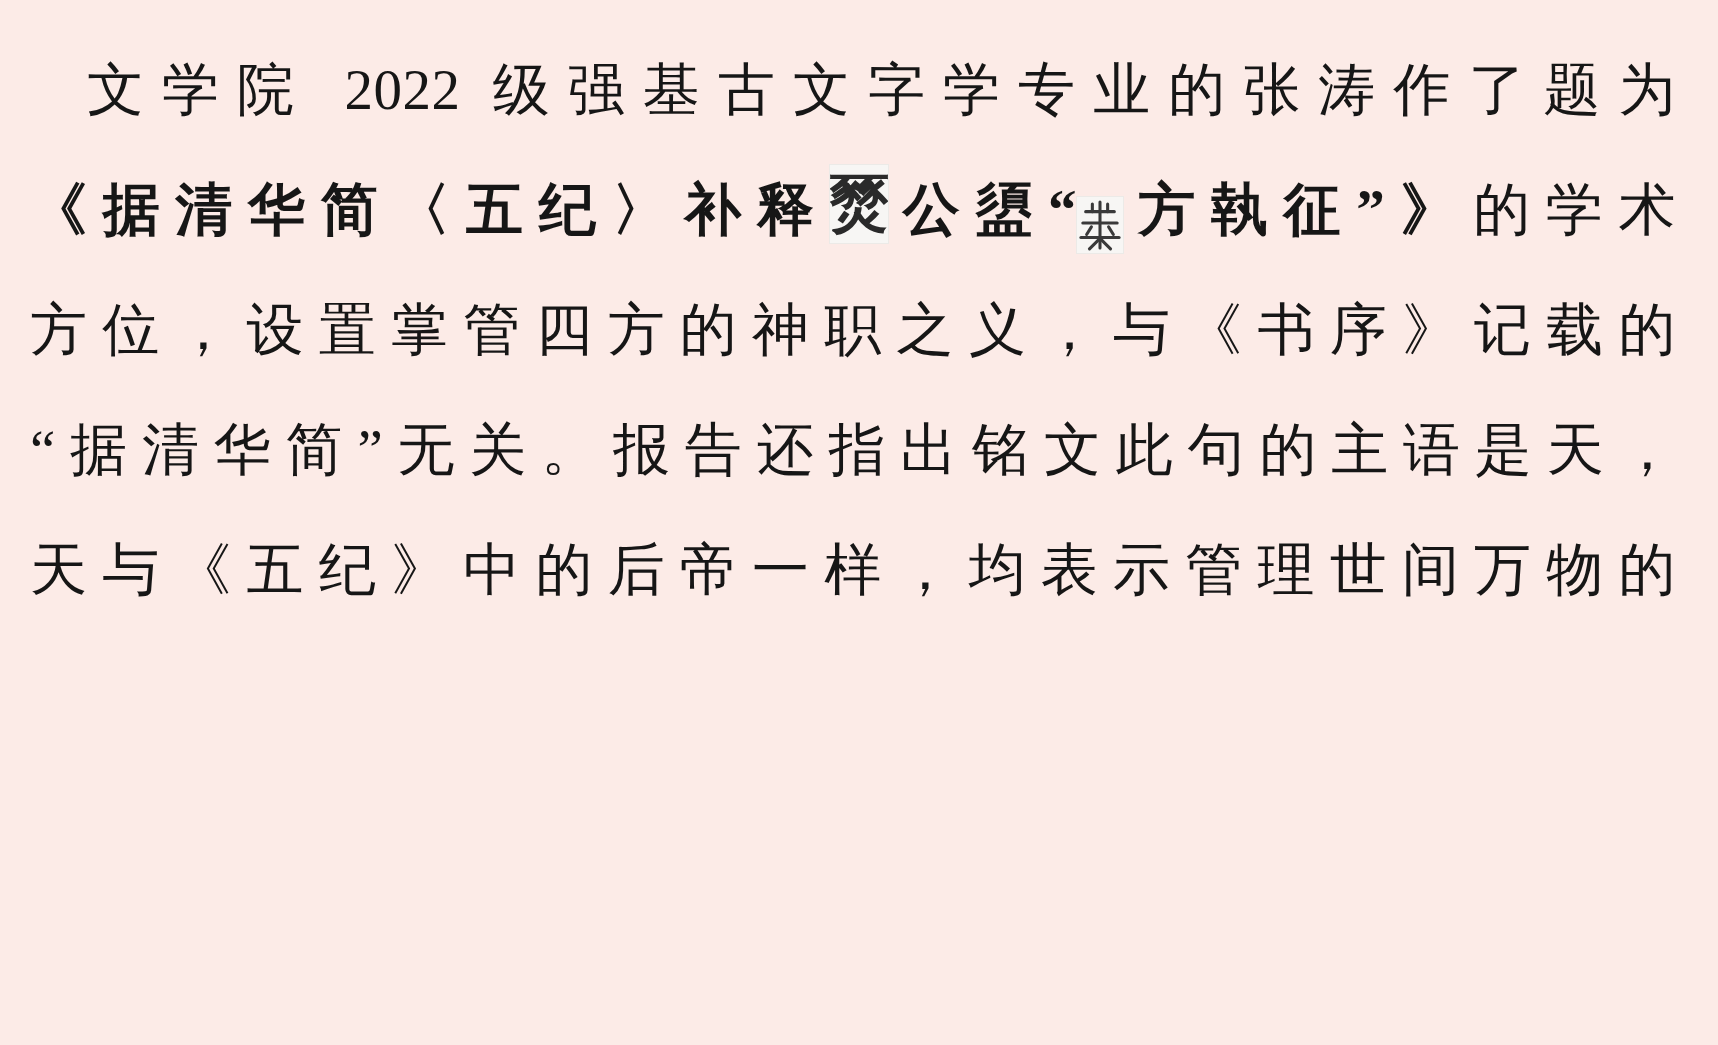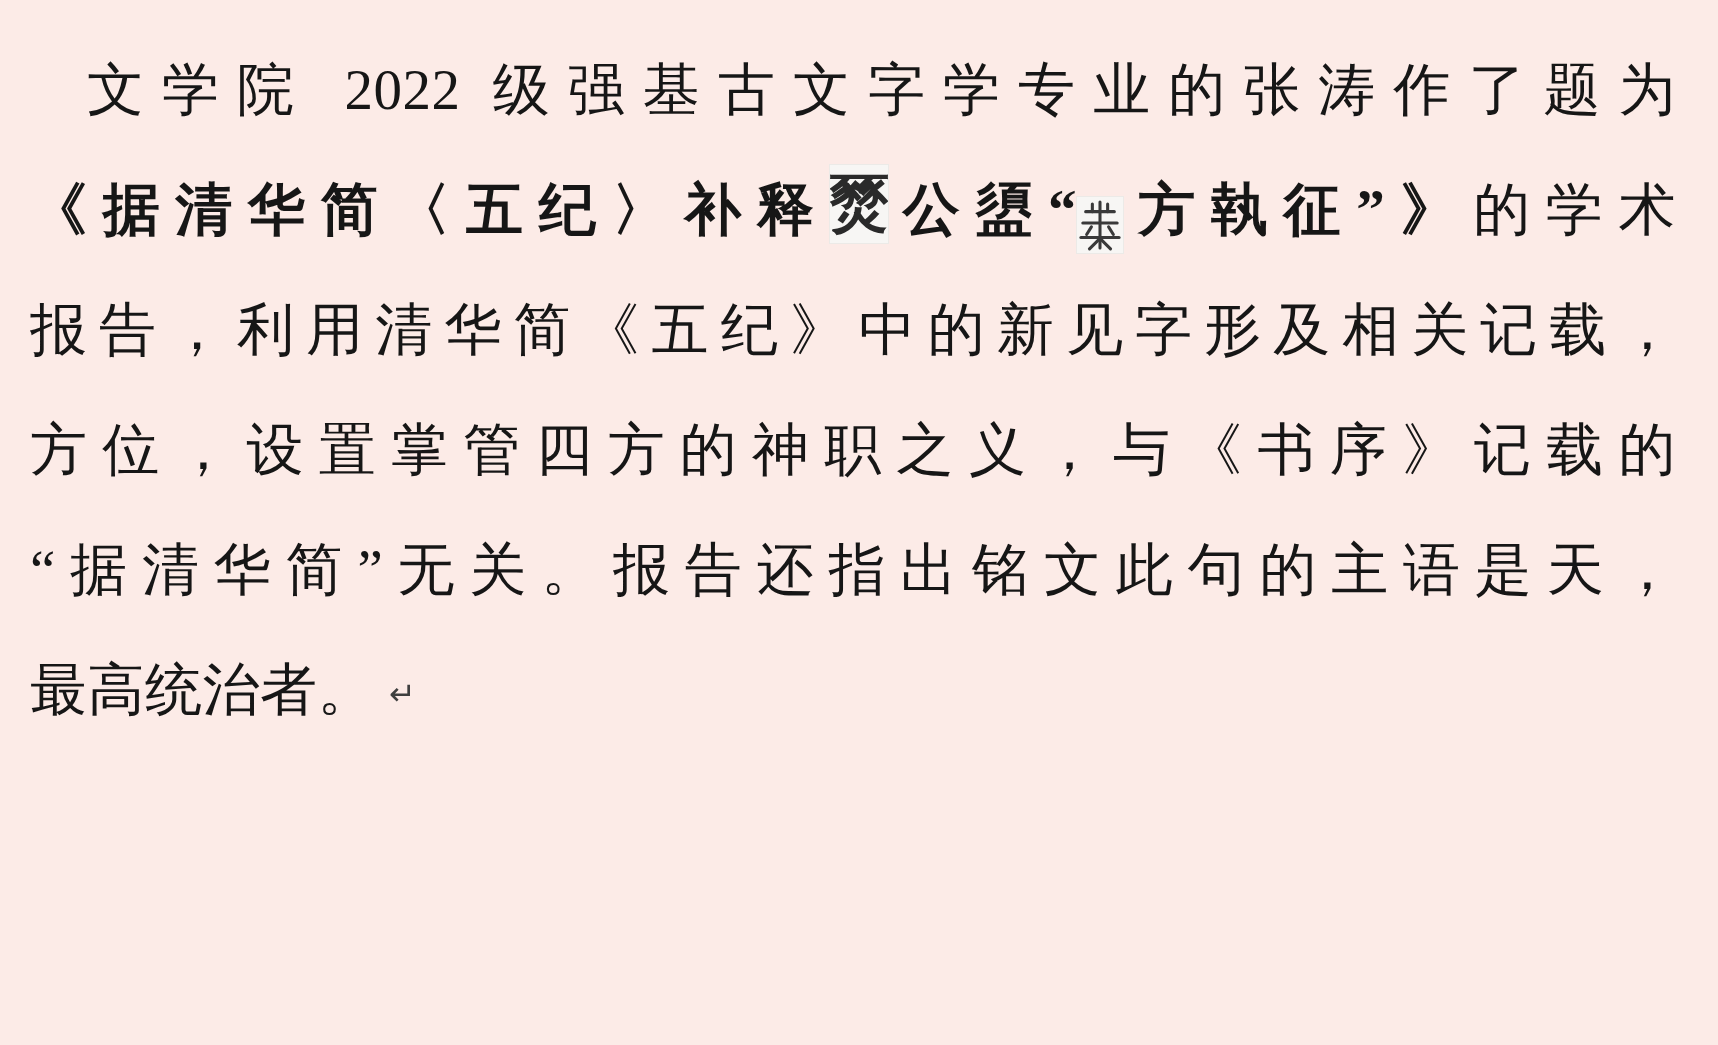--- a/index.html
+++ b/index.html
@@ -82,18 +82,17 @@
               <path d="M14 5 V13"></path>
               <path d="M30 5 V13"></path>
               <path d="M4 25 H40"></path>
               <path d="M13 29 L8 37"></path>
               <path d="M31 29 L36 37"></path>
               <path d="M2 40 H42"></path>
               <path d="M21 42 L11 52"></path>
               <path d="M23 42 L33 52"></path>
             </g>
           </svg></span><span class="run bold">方執征”》</span><span class="run">的学术</span></div>
-      <div class="textline just"><span class="run">报告，利用清华简《五纪》中的新见字形及相关记载，</span></div>
       <div class="textline just"><span class="run">方位，设置掌管四方的神职之义，与《书序》记载的</span></div>
       <div class="textline just"><span class="run">“据清华简”无关。报告还指出铭文此句的主语是天，</span></div>
-      <div class="textline"><span class="run">最高统治者。</span><span class="pilcrow">↵</span></div>
+      <div class="textline just"><span class="run">天与《五纪》中的后帝一样，均表示管理世间万物的</span></div>
     </div>
 </div>
 
 </body></html>

